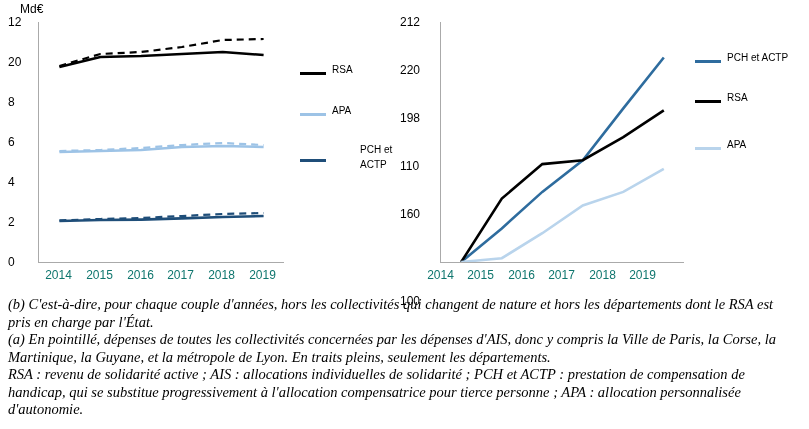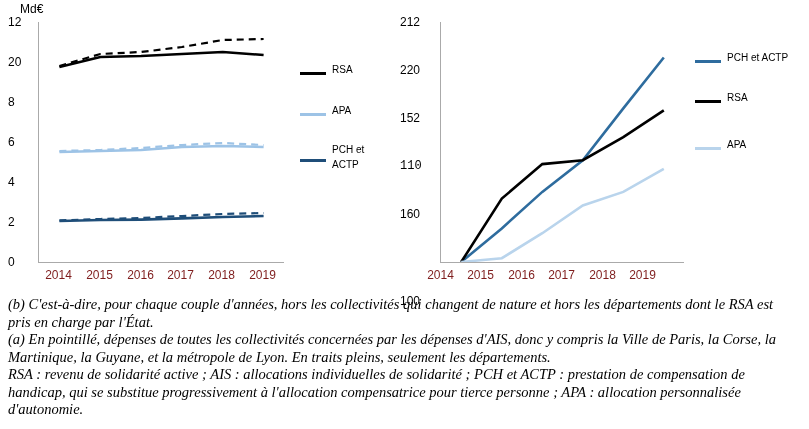--- a/index.html
+++ b/index.html
@@ -52,21 +52,21 @@
     font-size: 12px;
     text-align: left;
     color: #000;
     transform: translateY(-50%);
     white-space: nowrap;
   }
   .xtick {
     position: absolute;
     font-size: 12px;
     text-align: center;
-    color: #7f1d1d;
+    color: #0f766e;
     white-space: nowrap;
   }
   .legend-item {
     position: absolute;
     font-size: 10px;
     color: #000;
     display: flex;
     align-items: center;
     white-space: nowrap;
   }
@@ -147,31 +147,31 @@
     <div class="legend-item" style="left:300px; top:62px;">
       <span class="legend-swatch" style="border-top-color:#000000;"></span>
       <span class="legend-label">RSA</span>
     </div>
     <div class="legend-item" style="left:300px; top:103px;">
       <span class="legend-swatch" style="border-top-color:#9DC3E6;"></span>
       <span class="legend-label">APA</span>
     </div>
     <div class="legend-item" style="left:300px; top:142px;">
       <span class="legend-swatch" style="border-top-color:#1F4E79;"></span>
-      <span class="legend-label" style="white-space:pre-line;">PCH et
+      <span class="legend-label" style="white-space:pre-line;margin-left:28px;">PCH et
 ACTP</span>
     </div>
   </div>
 
   <div class="panel" id="panel-right">
 
     <div class="ytick" style="left:0px; top:262px; width:34px;margin-top:39px;">100</div>
     <div class="ytick" style="left:0px; top:214px; width:34px;">160</div>
-    <div class="ytick" style="left:0px; top:166px; width:34px;font-family:Liberation Mono, monospace;">110</div>
-    <div class="ytick" style="left:0px; top:118px; width:34px;">152</div>
+    <div class="ytick" style="left:0px; top:166px; width:34px;">110</div>
+    <div class="ytick" style="left:0px; top:118px; width:34px;">198</div>
     <div class="ytick" style="left:0px; top:70px;  width:34px;">220</div>
     <div class="ytick" style="left:0px; top:22px;  width:34px;">212</div>
 
     <div class="plot" id="plot-right">
       <svg width="243" height="240" viewBox="0 0 243 240">
         <g stroke="#aaaaaa" stroke-width="1">
           <line x1="20.2" y1="240" x2="20.2" y2="244"></line>
           <line x1="60.8" y1="240" x2="60.8" y2="244"></line>
           <line x1="101.3" y1="240" x2="101.3" y2="244"></line>
           <line x1="141.8" y1="240" x2="141.8" y2="244"></line>

